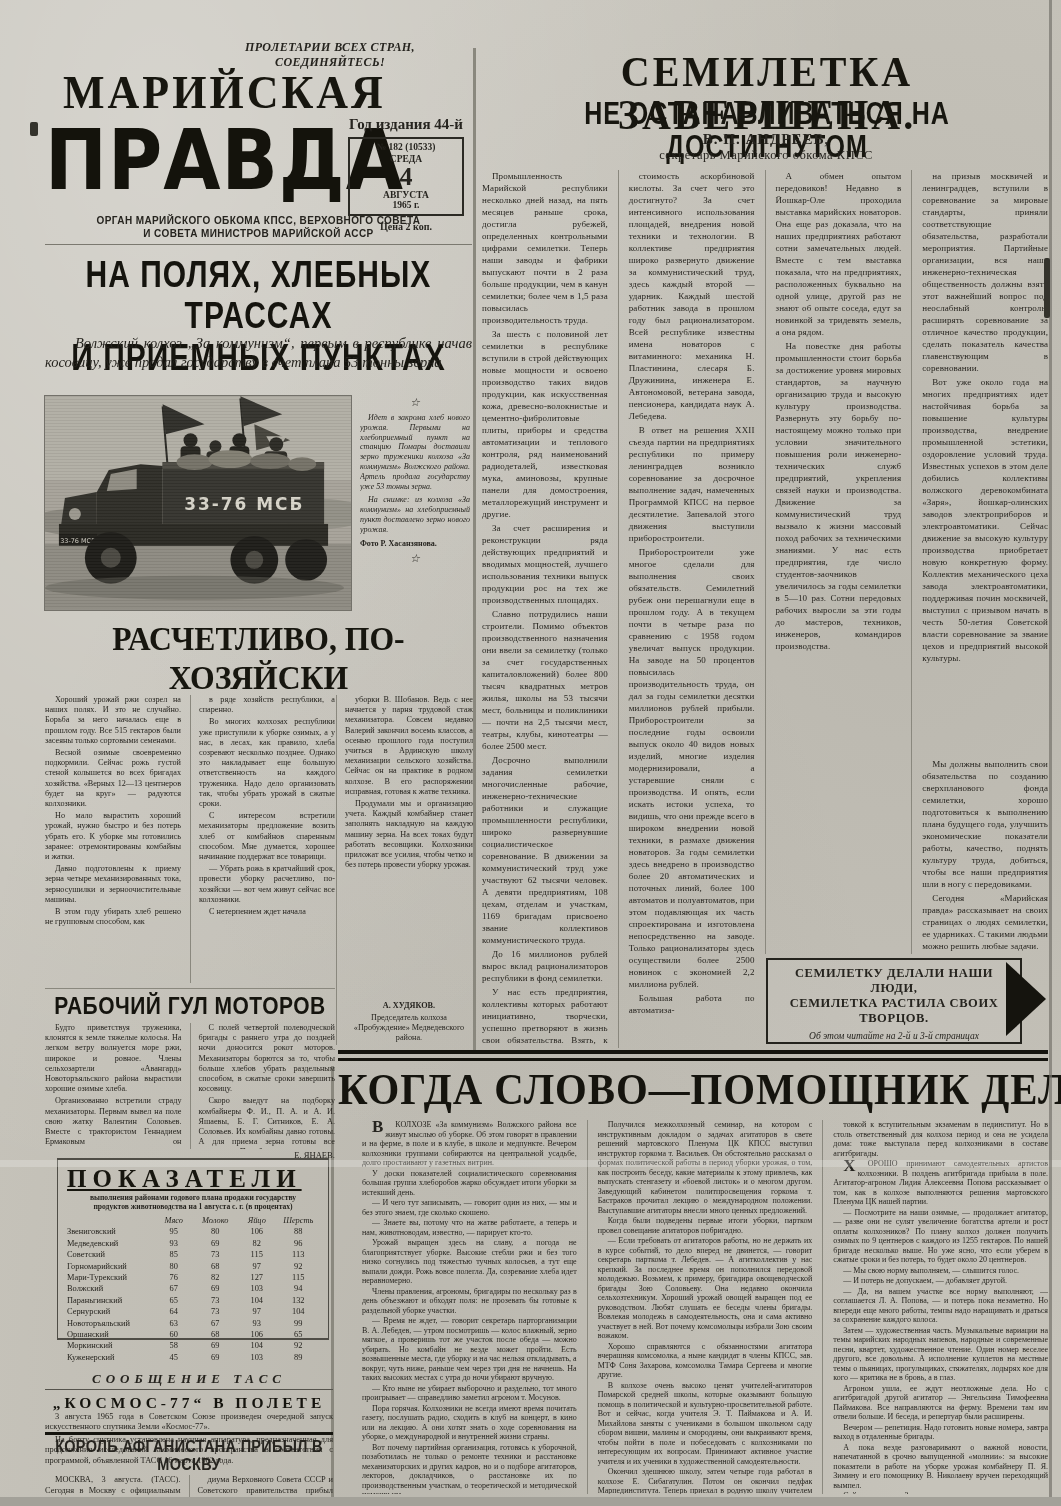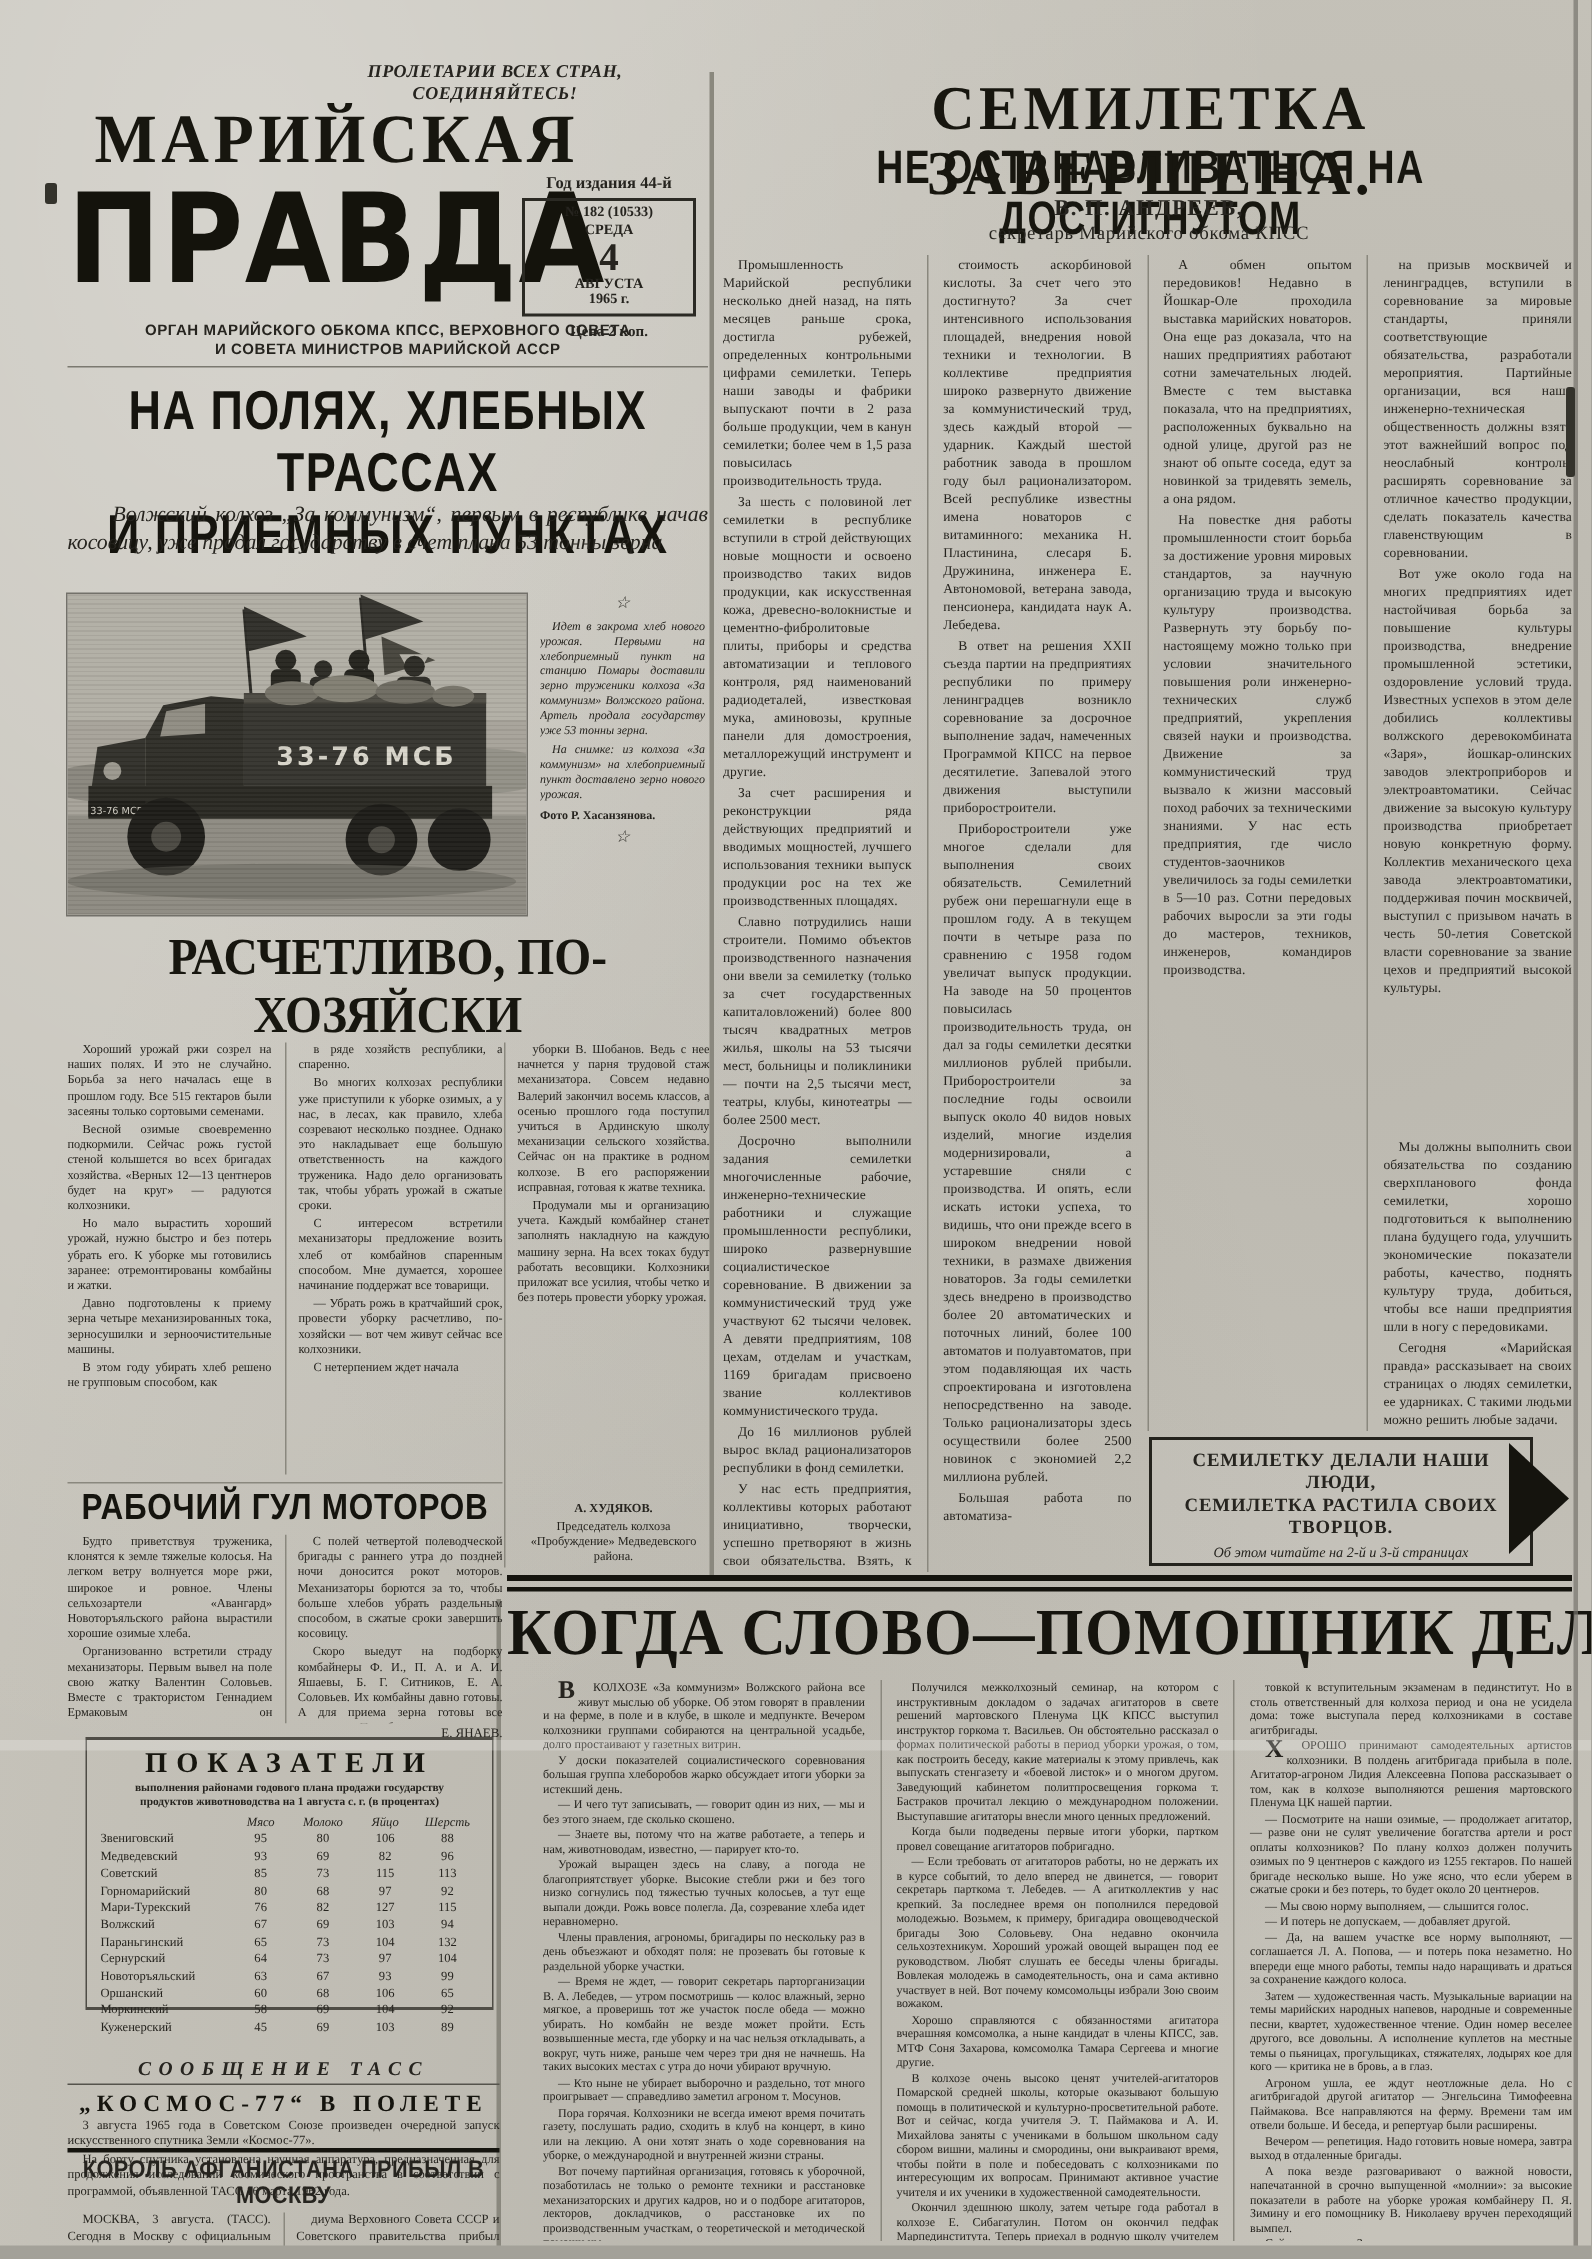--- a/index.html
+++ b/index.html
@@ -15,21 +15,21 @@
   .body-txt{font-size:9px;line-height:12px;letter-spacing:.1px;}
 
   
   .mast{left:45px;top:40px;width:427px;height:204px;border-bottom:1px solid #7b7970;}
   .slogan{margin-left:150px;width:270px;text-align:center;font-style:italic;font-weight:bold;font-size:12px;letter-spacing:.4px;}
   .title-top{margin-left:18px;width:310px;text-align:center;font-family:"Liberation Serif",serif;font-weight:bold;
     font-size:44px;line-height:46px;letter-spacing:3px;transform:scaleY(1.05);color:#17160f;}
   .title-main{margin-left:0;width:320px;text-align:center;font-family:"DejaVu Sans",sans-serif;font-weight:900;
     font-size:74px;line-height:78px;letter-spacing:1px;transform:scaleY(1.12);transform-origin:top;color:#14130c;}
   .mast-right{position:absolute;right:8px;top:76px;width:116px;text-align:center;}
-  .edition{font-weight:bold;font-size:11px;margin-bottom:4px;}
+  .edition{font-weight:bold;font-size:15px;margin-bottom:4px;}
   .issue-box{border:2px solid #2b2a24;padding:3px 2px 4px 2px;font-weight:bold;}
   .issue-box .n{font-size:9.5px;}
   .issue-box .w{font-size:9.5px;margin-top:2px;}
   .issue-box .d{font-size:26px;line-height:26px;font-family:"Liberation Serif",serif;}
   .issue-box .mo,.issue-box .yr{font-size:9.5px;}
   .price{font-weight:bold;font-size:10px;margin-top:5px;}
   .organ{position:absolute;left:0;bottom:4px;width:100%;text-align:center;
     font-family:"Liberation Sans",sans-serif;font-weight:bold;font-size:10px;line-height:13px;letter-spacing:.4px;}
 
   
@@ -85,21 +85,21 @@
   .rgm{left:45px;top:988px;width:290px;border-top:1px solid #8a887e;padding-top:3px;}
   .rgm-h{text-align:center;font-family:"Liberation Sans",sans-serif;font-weight:bold;font-size:21px;letter-spacing:.5px;
     transform:scaleY(1.15);transform-origin:top;color:#15140e;}
   .rgm-cols{display:flex;margin-top:7px;height:126px;overflow:hidden;}
   .rgm-col{flex:1;font-size:8.2px;line-height:10.2px;overflow:hidden;}
   .rgm-col + .rgm-col{border-left:1px solid #8a887e;padding-left:8px;margin-left:8px;}
   .rgm-sig{font-weight:normal;font-size:8.6px;text-align:right;margin-top:1px;}
 
   
   .pk-box{left:57px;top:1158px;width:252px;height:168px;border:1px solid #4f4d46;border-top:2px solid #4f4d46;border-bottom:2px solid #4f4d46;padding:5px 9px;}
-  .pk-title{text-align:center;font-weight:bold;font-size:19px;letter-spacing:6px;color:#17160f;}
+  .pk-title{text-align:left;font-weight:bold;font-size:25px;letter-spacing:6px;color:#17160f;text-decoration:underline;}
   .pk-sub{text-align:center;font-weight:bold;font-size:7.6px;line-height:9px;}
   .pk-head,.pk-row{display:grid;grid-template-columns:86px 1fr 1fr 1fr 1fr;font-size:8.4px;line-height:11.4px;}
   .pk-head{margin-top:4px;font-style:italic;}
   .pk-head span,.pk-row .pk-v{text-align:center;}
   .pk-row .pk-name{text-align:left;}
 
   
   .tass{left:45px;top:1371px;width:288px;}
   .tass-sec{text-align:center;font-style:italic;font-weight:bold;font-size:13px;letter-spacing:5px;
     border-bottom:1px solid #55534c;padding-bottom:2px;}

